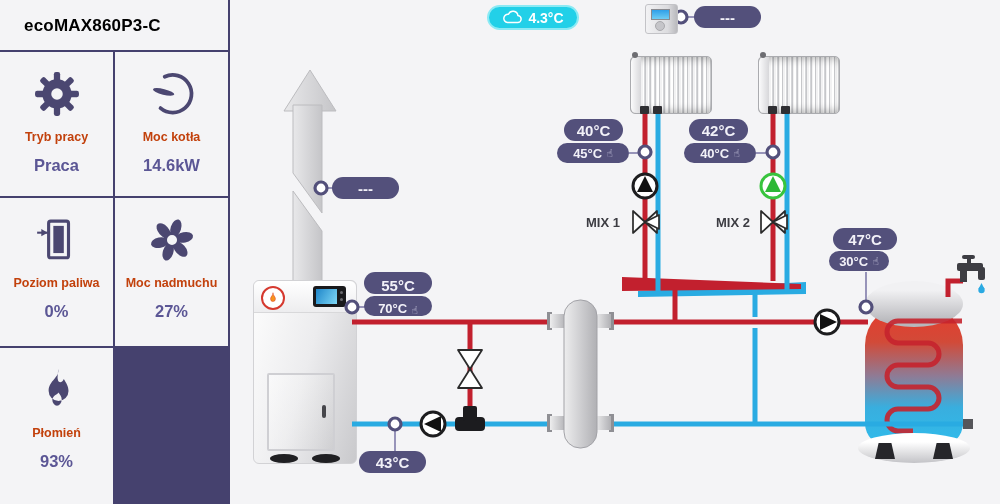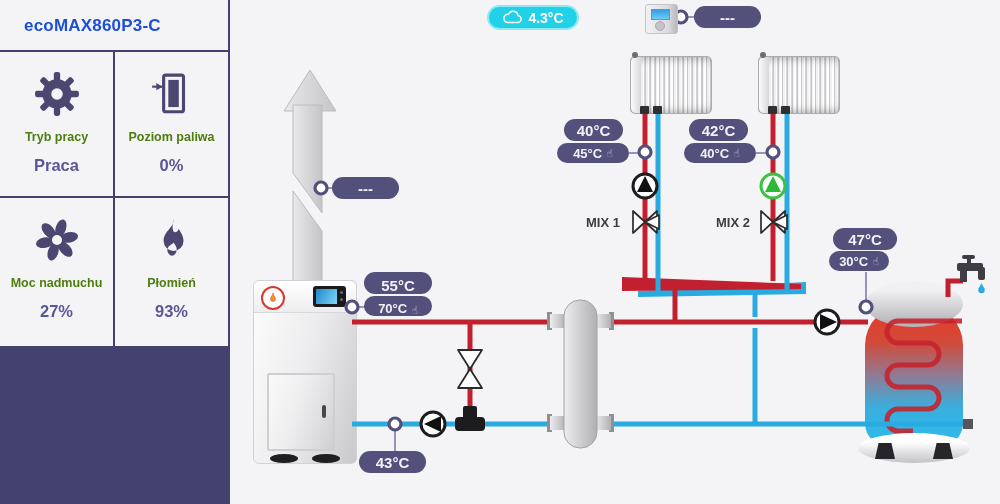--- a/index.html
+++ b/index.html
@@ -1,24 +1,24 @@
 <!DOCTYPE html>
 <html><head>
 <meta charset="utf-8">
 <style>
   html,body{margin:0;padding:0;background:#e9e9eb;}
   #app{position:relative;width:1000px;height:504px;background:#f4f4f6;overflow:hidden;
        font-family:"Liberation Sans","DejaVu Sans",sans-serif;-webkit-font-smoothing:antialiased;}
   
   .sidebar{position:absolute;left:0;top:0;width:228px;height:504px;border-right:2px solid #45416e;background:#45416e;}
-  .sb-title{height:50px;line-height:52px;background:#f4f4f6;color:#1d4ed8;font-size:17px;font-weight:600;padding-left:24px;letter-spacing:.2px;}
+  .sb-title{height:50px;line-height:52px;background:#f4f4f6;color:#000000;font-size:17px;font-weight:600;padding-left:24px;letter-spacing:.2px;}
   .tiles{display:grid;grid-template-columns:113px 113px;grid-template-rows:144px 148px auto;gap:2px;background:#45416e;border-top:2px solid #45416e;height:452px;}
   .tile{background:#f4f4f6;display:flex;flex-direction:column;align-items:center;cursor:pointer;}
   .tile-icon{height:56px;margin-top:14px;display:flex;align-items:center;justify-content:center;}
-  .tile-label{margin-top:8px;font-size:12.5px;font-weight:600;color:#4d7c0f;}
+  .tile-label{margin-top:8px;font-size:12.5px;font-weight:600;color:#c2410c;}
   .tile-value{margin-top:12px;font-size:16.5px;font-weight:600;color:#5b5695;}
   
   .pill{position:absolute;background:#53507b;border-radius:12px;color:#f2f1f8;display:flex;align-items:center;justify-content:center;gap:4px;font-weight:700;z-index:40;}
   .pill.lg{height:22px;font-size:15px;}
   .pill.sm{height:20px;font-size:13px;font-weight:600;}
   .hand{font-size:11px;color:#d6d4e8;line-height:1;}
   .mixlabel{position:absolute;font-size:13px;font-weight:600;color:#3c3c42;z-index:40;}
   
   .weather{position:absolute;left:487px;top:5px;width:88px;height:21px;background:#22d0e8;border:2px solid #8ceaf4;border-radius:14px;display:flex;align-items:center;justify-content:center;gap:6px;color:#fff;font-size:14px;font-weight:700;z-index:40;}
   
@@ -70,20 +70,30 @@
             <rect x="19" y="1" width="6" height="10" rx="2" transform="rotate(315 22 22)"></rect>
             <circle cx="22" cy="22" r="14"></circle>
               </g>
             <circle cx="22" cy="22" r="5.5" fill="#f4f4f6"></circle>
             </svg>
         </div>
         <div class="tile-label">Tryb pracy</div>
         <div class="tile-value">Praca</div>
       </div>
 
+      <div class="tile">
+        <div class="tile-icon">
+          <svg width="46" height="46" viewBox="0 0 44 44">
+            <path d="M15,5.5 A18,18 0 1 1 11,35.5" fill="none" stroke="#4b4771" stroke-width="3.6" stroke-linecap="round"></path>
+            <ellipse cx="14" cy="20" rx="10.5" ry="2.7" fill="#4b4771" transform="rotate(14 14 20)"></ellipse>
+            </svg>
+        </div>
+        <div class="tile-label">Moc kotła</div>
+        <div class="tile-value">14.6kW</div>
+      </div>
 
       <div class="tile">
         <div class="tile-icon">
           <svg width="46" height="46" viewBox="0 0 44 44">
             <rect x="14" y="4" width="19" height="35" rx="2" fill="none" stroke="#4b4771" stroke-width="3"></rect>
             <rect x="18.5" y="8.5" width="10" height="26" fill="#4b4771"></rect>
             <path d="M3,15 h10" stroke="#4b4771" stroke-width="2"></path>
             <path d="M7,11.5 l6,3.5 -6,3.5 z" fill="#4b4771"></path>
             </svg>
         </div>

